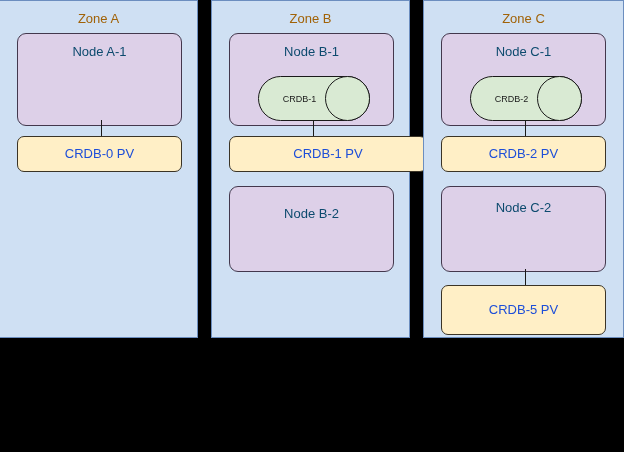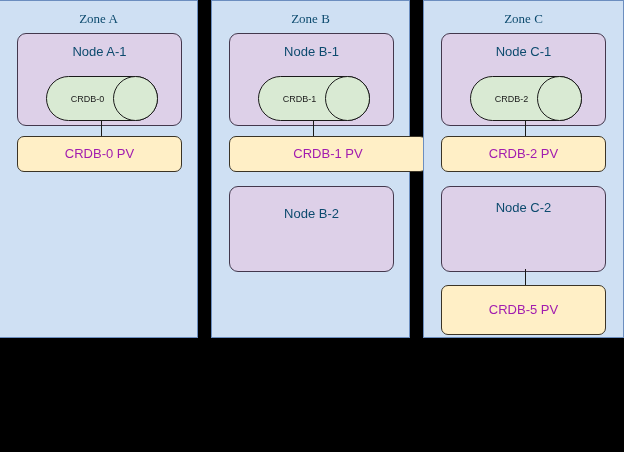--- a/index.html
+++ b/index.html
@@ -27,23 +27,22 @@
     background: #cfe0f3;
     border: 1px solid #6c8ebf;
     box-sizing: border-box;
   }
   .zone-title {
     position: absolute;
     left: 0;
     width: 100%;
     text-align: center;
     font-size: 13px;
-    color: #0c4a6e;
+    color: #a16207;
     line-height: 14px;
-    font-family: Liberation Serif, serif;
   }
   
   .node {
     position: absolute;
     background: #ddd0e8;
     border: 1px solid #43384d;
     border-radius: 9px;
     box-sizing: border-box;
   }
   .node-title {
@@ -61,21 +60,21 @@
     background: #ffefc6;
     border: 1px solid #3b3426;
     border-radius: 7px;
     box-sizing: border-box;
     display: flex;
     align-items: center;
     justify-content: center;
   }
   .pv-label {
     font-size: 13px;
-    color: #a21caf;
+    color: #1d4ed8;
     line-height: 14px;
   }
   
   .cyl {
     position: absolute;
   }
   .cyl svg {
     display: block;
     overflow: visible;
   }
@@ -101,27 +100,20 @@
 <div class="canvas">
 
   <div class="zone" style="left:-1px; top:0px; width:199px; height:338px;">
     <div class="zone-title" style="top:11px;">Zone A</div>
   </div>
 
   <div class="node" style="left:17px; top:33px; width:165px; height:93px;">
     <div class="node-title" style="top:11px;">Node A-1</div>
   </div>
 
-  <div class="cyl" style="left:46px; top:76px; width:112px; height:45px;">
-    <svg width="112" height="45" viewBox="0 0 112 45">
-      <path d="M 22.5,0.5 L 89.5,0.5 A 22,22 0 0 1 89.5,44.5 L 22.5,44.5 A 22,22 0 0 1 22.5,0.5 Z" fill="#d9ead3" stroke="#1a1a1a" stroke-width="1"></path>
-      <ellipse cx="89.5" cy="22.5" rx="22" ry="22" fill="#d9ead3" stroke="#1a1a1a" stroke-width="1"></ellipse>
-    </svg>
-    <div class="cyl-label" style="top:18px;">CRDB-0</div>
-  </div>
 
   <div class="connector" style="left:101px; top:120px; height:17px;"></div>
 
   <div class="pv" style="left:17px; top:136px; width:165px; height:36px;">
     <span class="pv-label">CRDB-0 PV</span>
   </div>
 
   <div class="zone" style="left:211px; top:0px; width:199px; height:338px;">
     <div class="zone-title" style="top:11px;">Zone B</div>
   </div>

